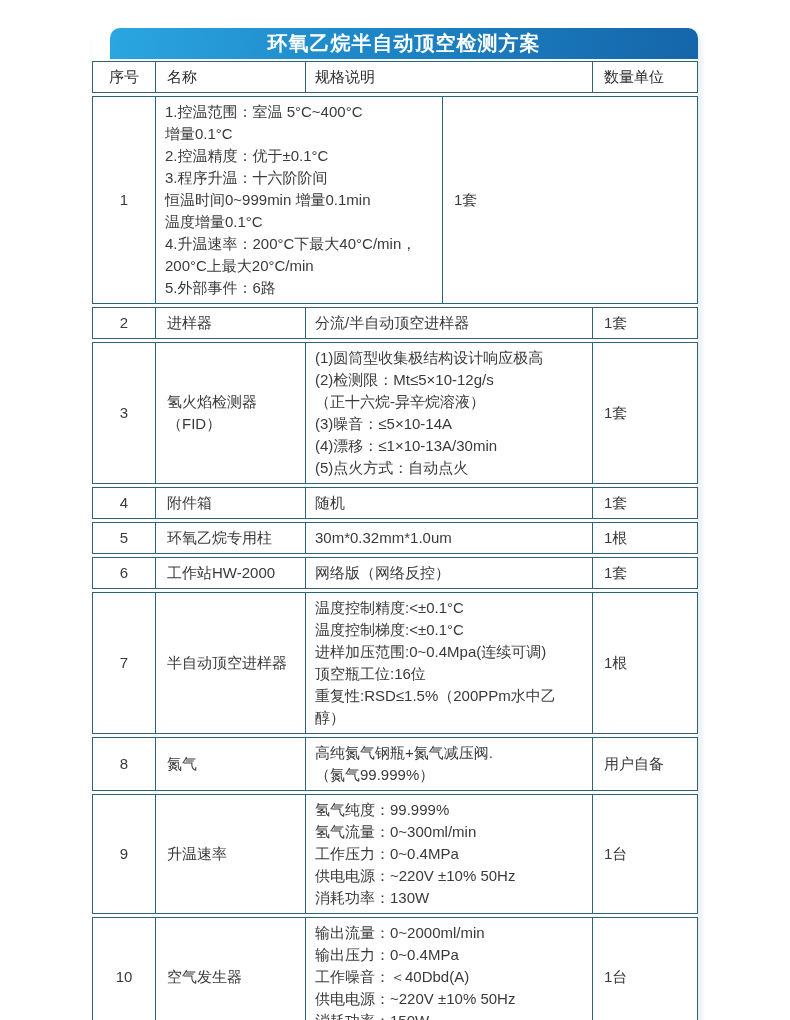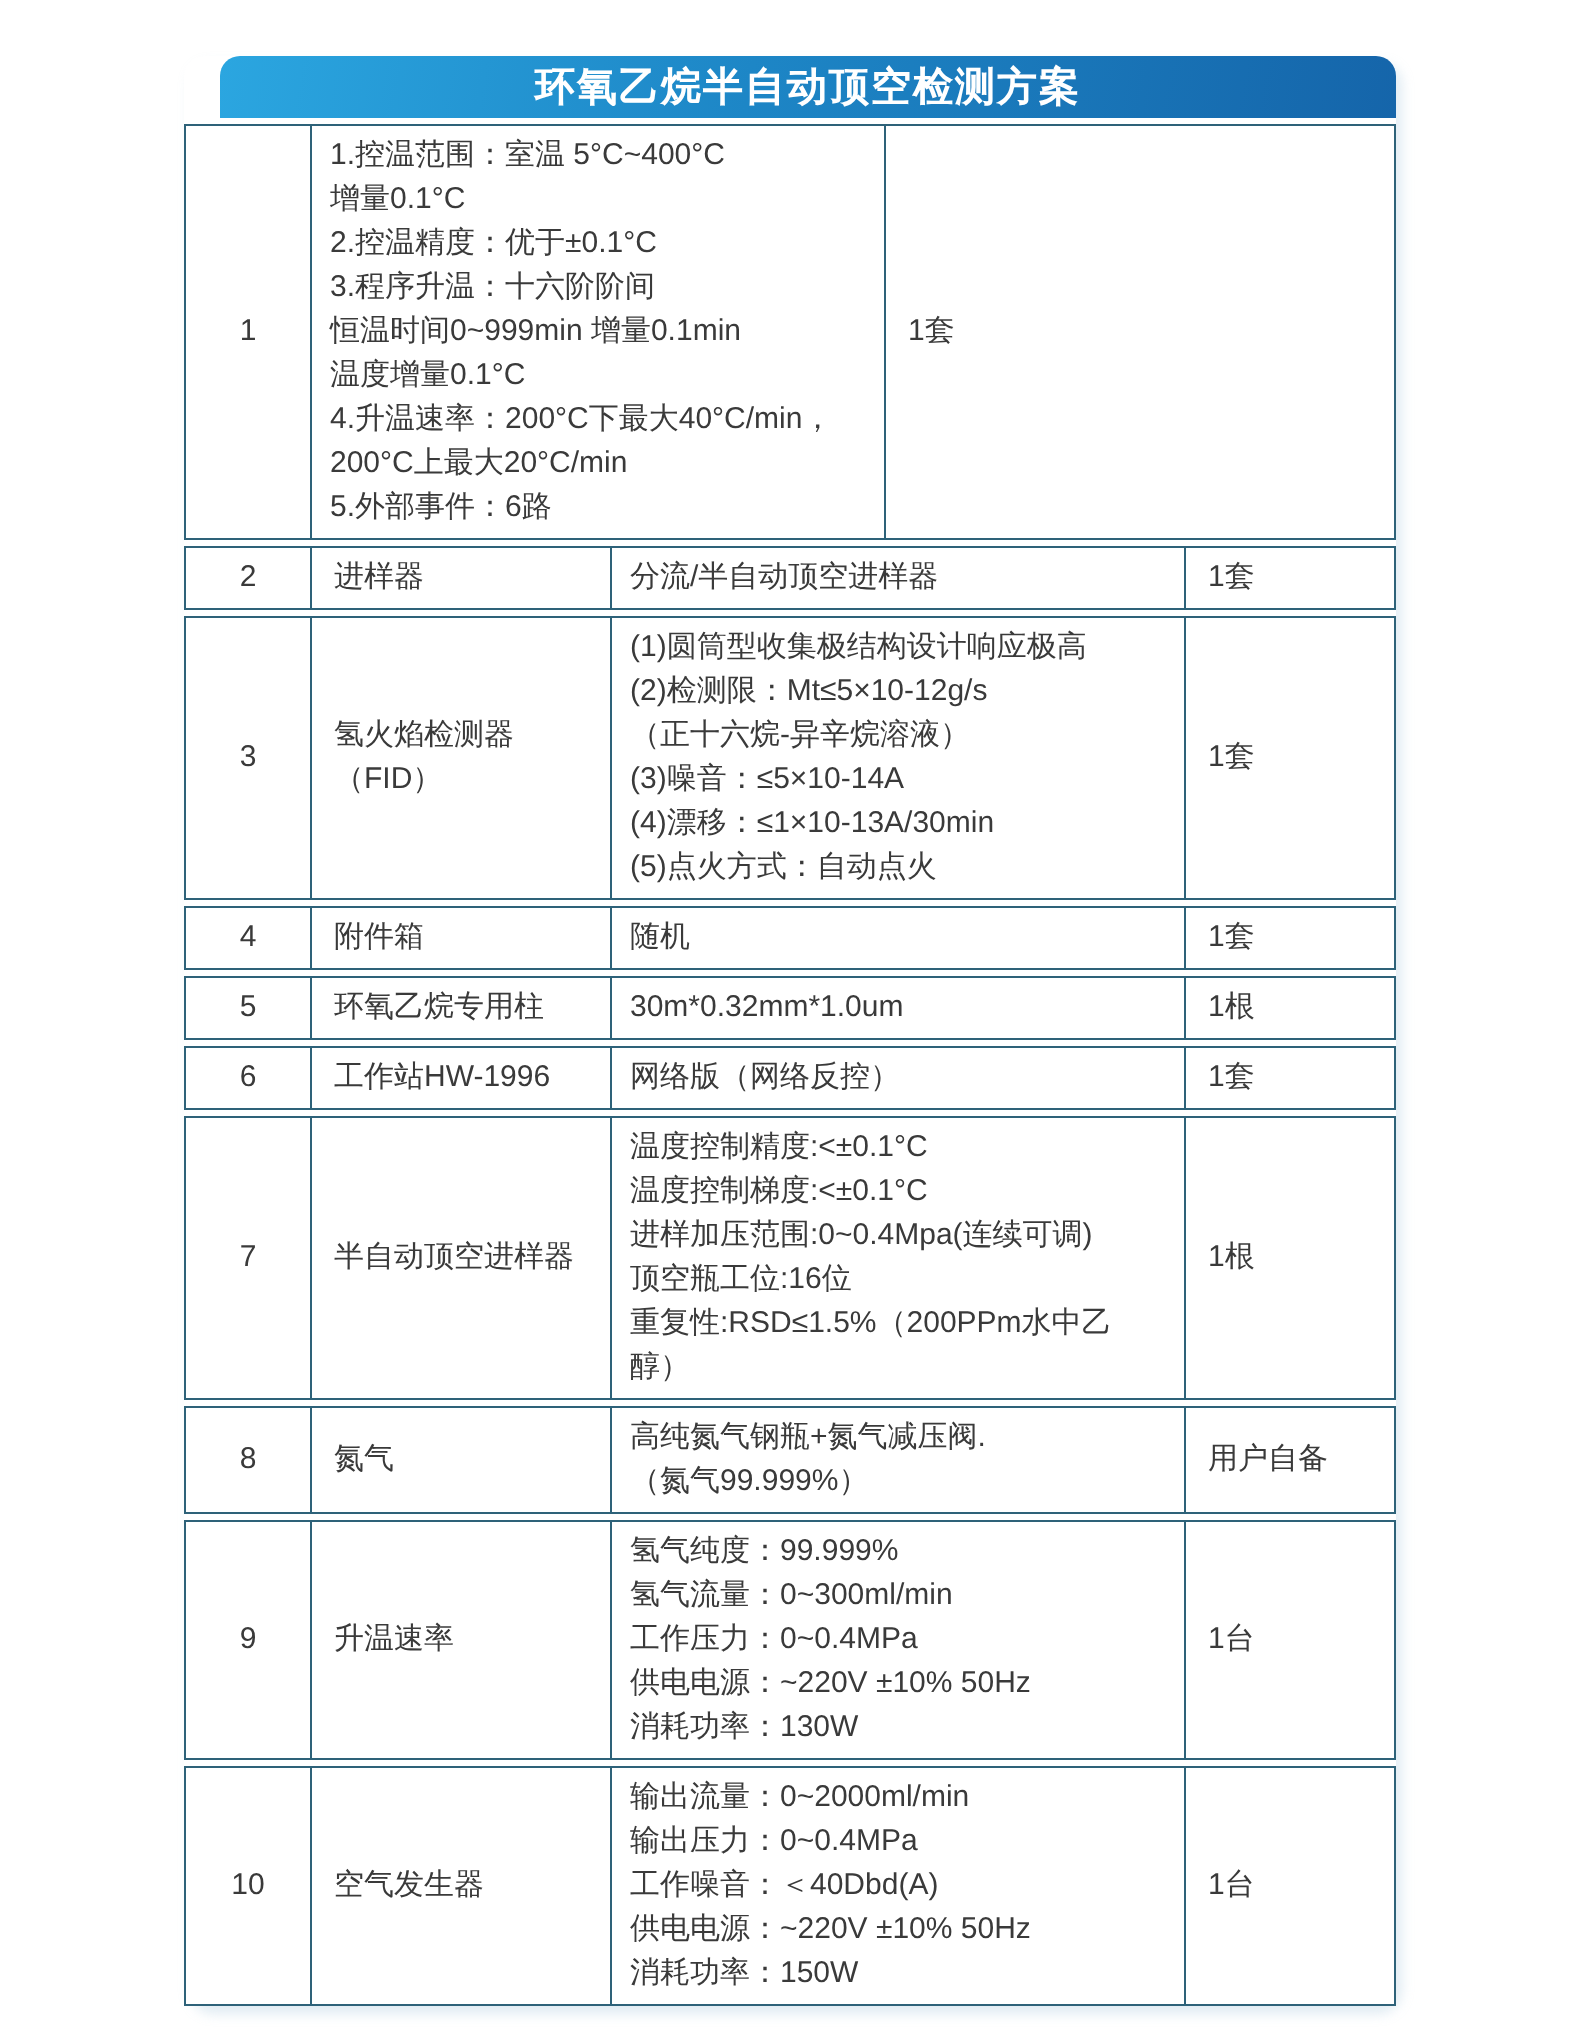--- a/index.html
+++ b/index.html
@@ -35,20 +35,26 @@
   .pre{white-space:pre-line;}
   .min30{min-height:30px;}
 </style>
 </head>
 <body>
 
 <div class="sheet">
 
   <div class="titlebar">环氧乙烷半自动顶空检测方案</div>
 
+  <div class="row header min30">
+    <div class="cell c-no">序号</div>
+    <div class="cell c-name">名称</div>
+    <div class="cell c-spec">规格说明</div>
+    <div class="cell c-qty">数量单位</div>
+  </div>
 
   <div class="row">
     <div class="cell c-no">1</div>
     <div class="cell c-spec">
         <span class="pre">1.控温范围：室温 5°C~400°C
 增量0.1°C
 2.控温精度：优于±0.1°C
 3.程序升温：十六阶阶间
 恒温时间0~999min 增量0.1min
 温度增量0.1°C
@@ -95,21 +101,21 @@
     <div class="cell c-no">5</div>
     <div class="cell c-name">环氧乙烷专用柱</div>
     <div class="cell c-spec">
         <span class="pre">30m*0.32mm*1.0um</span>
       </div>
     <div class="cell c-qty">1根</div>
   </div>
 
   <div class="row min30">
     <div class="cell c-no">6</div>
-    <div class="cell c-name">工作站HW-1996</div>
+    <div class="cell c-name">工作站HW-2000</div>
     <div class="cell c-spec">
         <span class="pre">网络版（网络反控）</span>
       </div>
     <div class="cell c-qty">1套</div>
   </div>
 
   <div class="row">
     <div class="cell c-no">7</div>
     <div class="cell c-name">半自动顶空进样器</div>
     <div class="cell c-spec">

